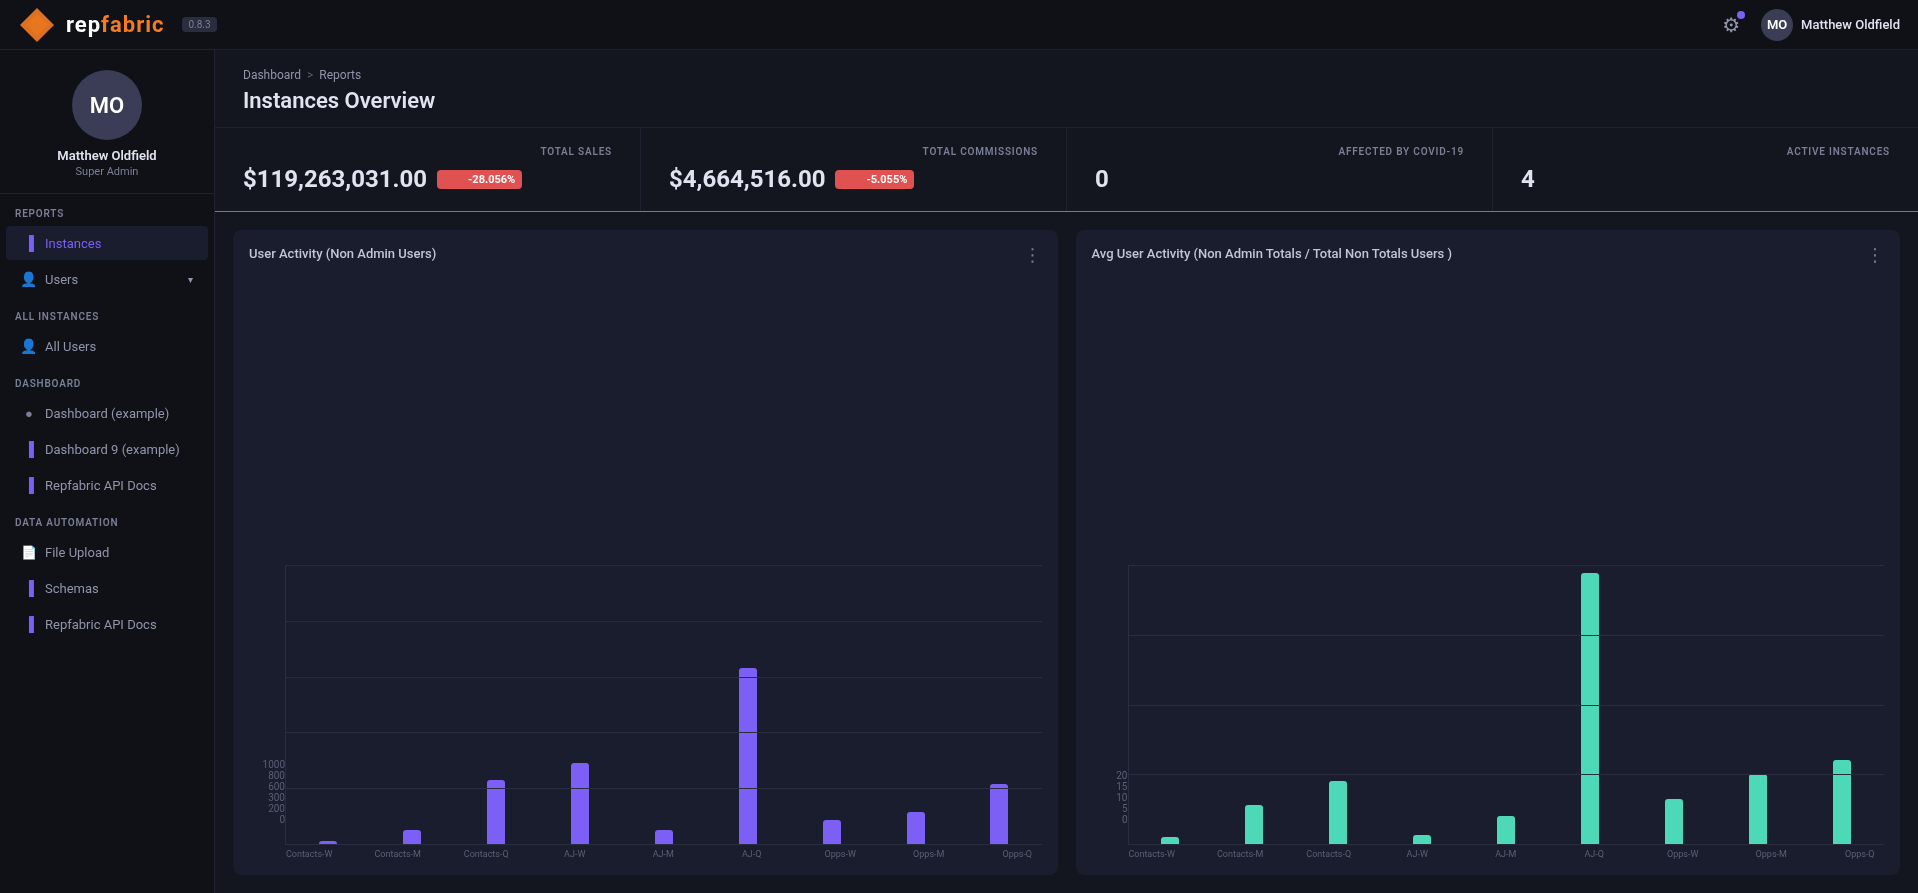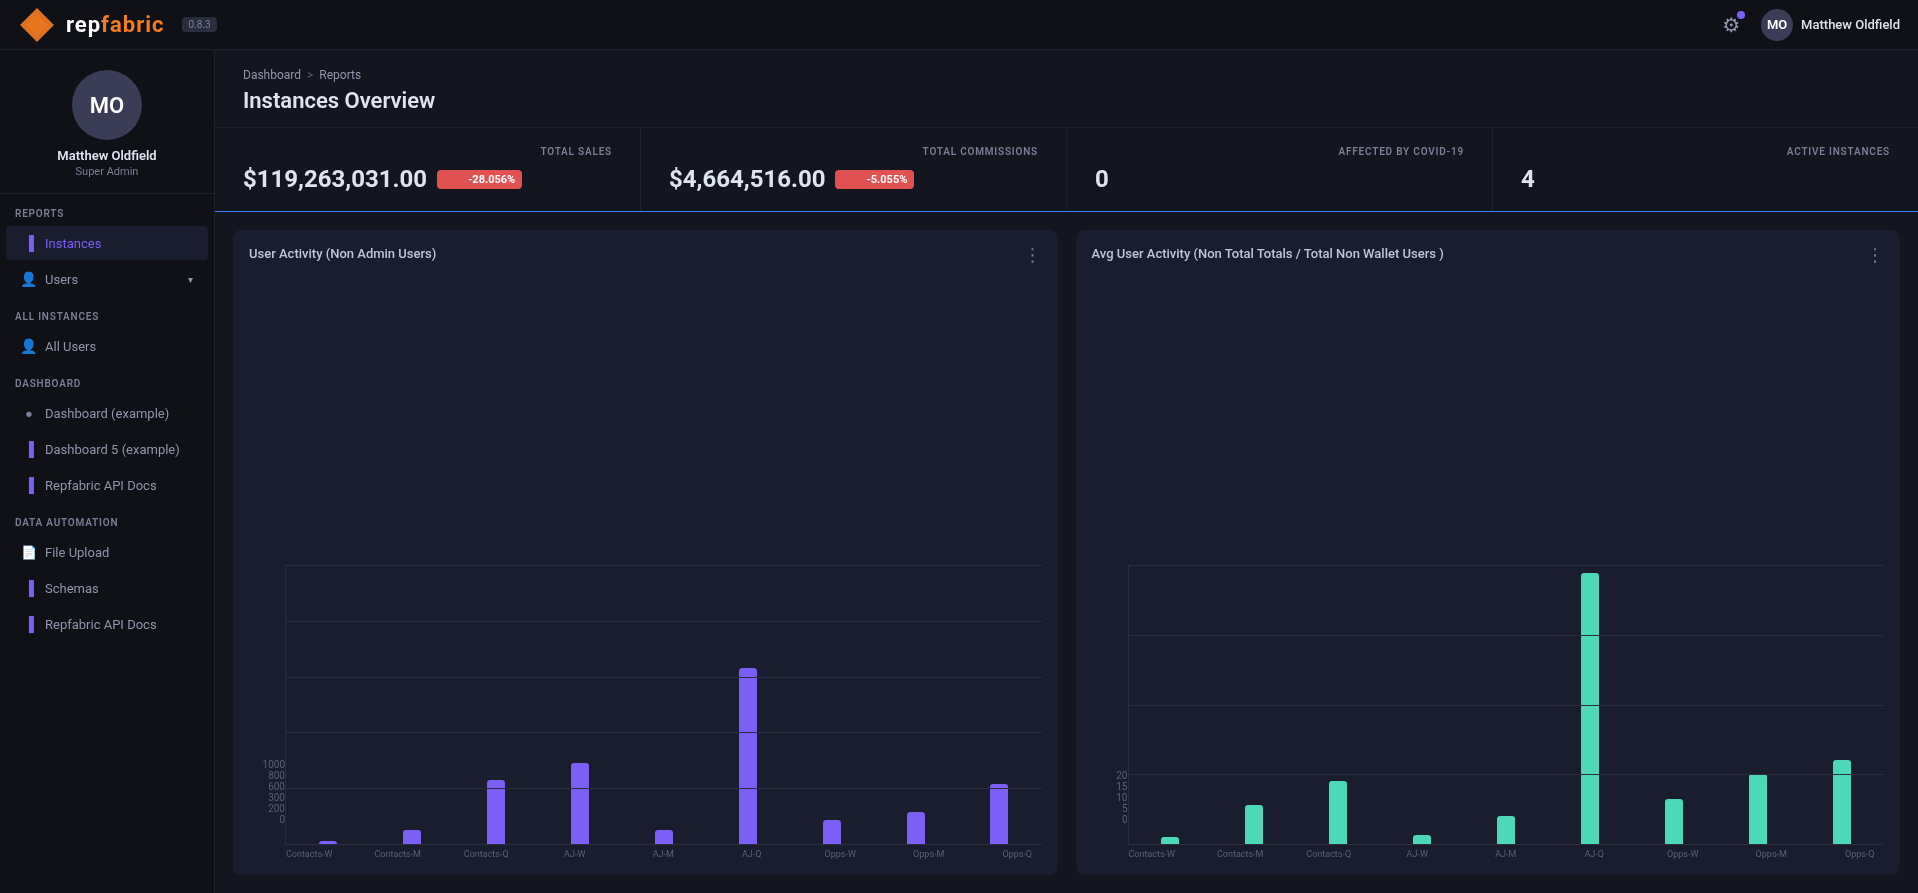--- a/index.html
+++ b/index.html
@@ -427,21 +427,21 @@
       <span>All Users</span>
     </div>
 
     <div class="sidebar-section-label">Dashboard</div>
     <div class="sidebar-item">
       <span class="si-icon" style="font-size:13px;color:#7a7f95;">●</span>
       <span>Dashboard (example)</span>
     </div>
     <div class="sidebar-item">
       <span class="si-icon bar-icon">▐</span>
-      <span>Dashboard 5 (example)</span>
+      <span>Dashboard 9 (example)</span>
     </div>
     <div class="sidebar-item">
       <span class="si-icon bar-icon">▐</span>
       <span>Repfabric API Docs</span>
     </div>
 
     <div class="sidebar-section-label">Data Automation</div>
     <div class="sidebar-item">
       <span class="si-icon" style="font-size:13px;color:#7a7f95;">📄</span>
       <span>File Upload</span>
@@ -560,21 +560,21 @@
             <span class="x-label">AJ-Q</span>
             <span class="x-label">Opps-W</span>
             <span class="x-label">Opps-M</span>
             <span class="x-label">Opps-Q</span>
           </div>
         </div>
       </div>
 
       <div class="chart-panel">
         <div class="chart-header">
-          <span class="chart-title">Avg User Activity (Non Total Totals / Total Non Wallet Users )</span>
+          <span class="chart-title">Avg User Activity (Non Admin Totals / Total Non Totals Users )</span>
           <span class="chart-menu-btn">⋮</span>
         </div>
         <div class="bar-chart-wrap">
           <div class="bar-chart-inner">
             <div class="y-axis">
               <span class="y-label">20</span>
               <span class="y-label">15</span>
               <span class="y-label">10</span>
               <span class="y-label">5</span>
               <span class="y-label">0</span>

